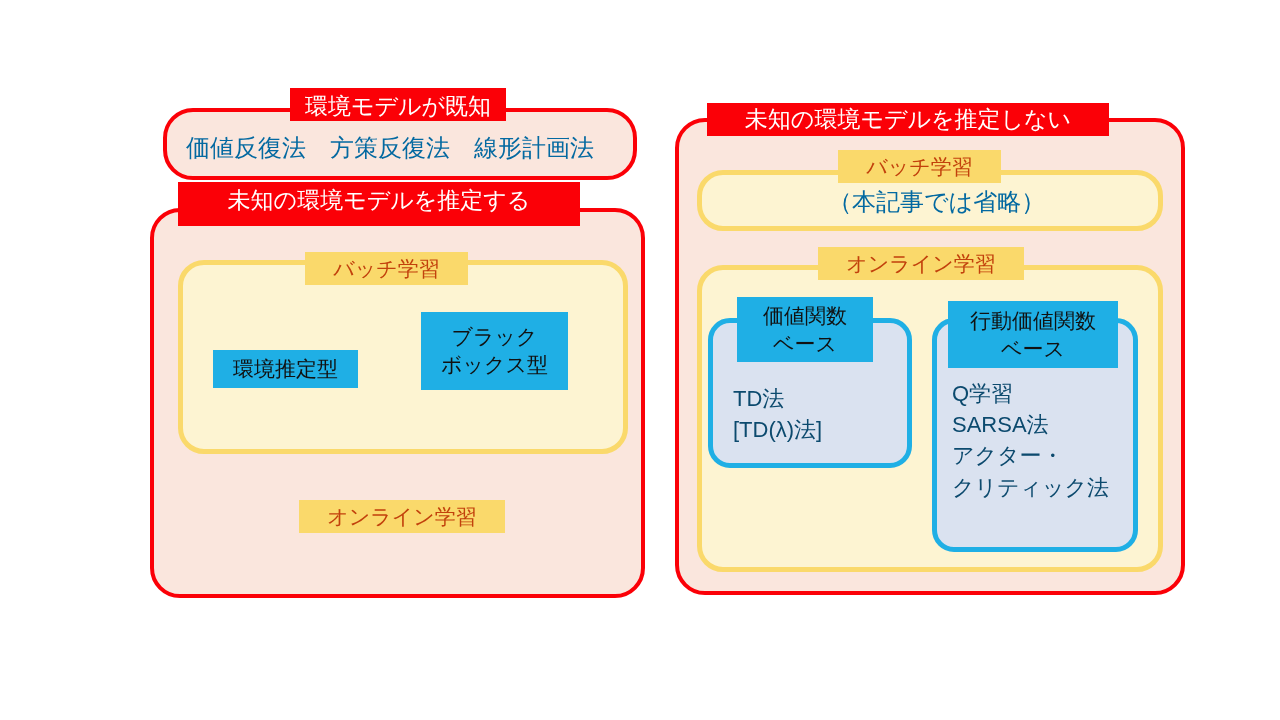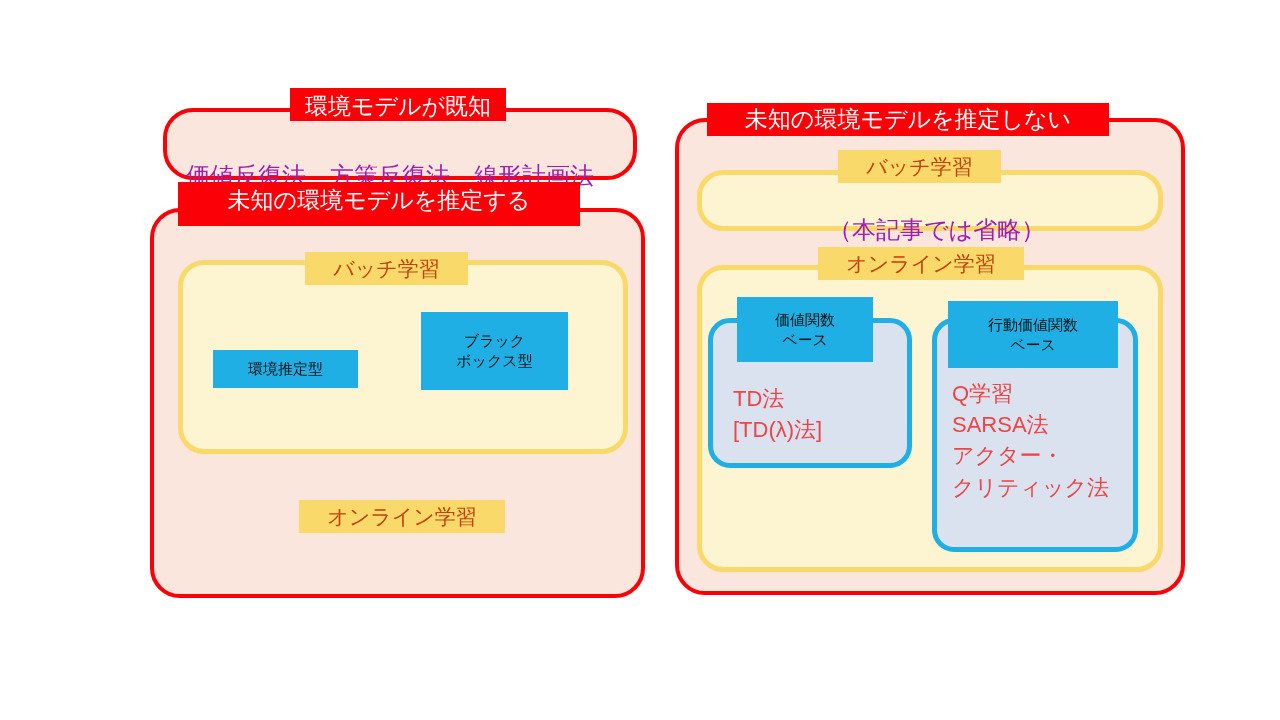--- a/index.html
+++ b/index.html
@@ -59,40 +59,39 @@
     line-height: 1.3;
     text-align: center;
     white-space: nowrap;
     padding: 3px 10px 5px 10px;
     box-sizing: border-box;
   }
   .cyan-label {
     position: absolute;
     background: #1fafe5;
     color: #111111;
-    font-size: 15px;
+    font-size: 21px;
     line-height: 1.32;
     text-align: center;
     box-sizing: border-box;
     display: flex;
     flex-direction: column;
     align-items: center;
     justify-content: center;
   }
   .plain-text {
     position: absolute;
-    color: #a21caf;
+    color: #0369a1;
     font-size: 24px;
     line-height: 1.3;
     white-space: pre;
-    margin-top: 28px;
   }
   .body-text {
     position: absolute;
-    color: #ef4444;
+    color: #0c4a6e;
     font-size: 22px;
     line-height: 1.42;
     white-space: pre-line;
   }
 </style>
 </head>
 <body>
 
 <div id="canvas">
 

